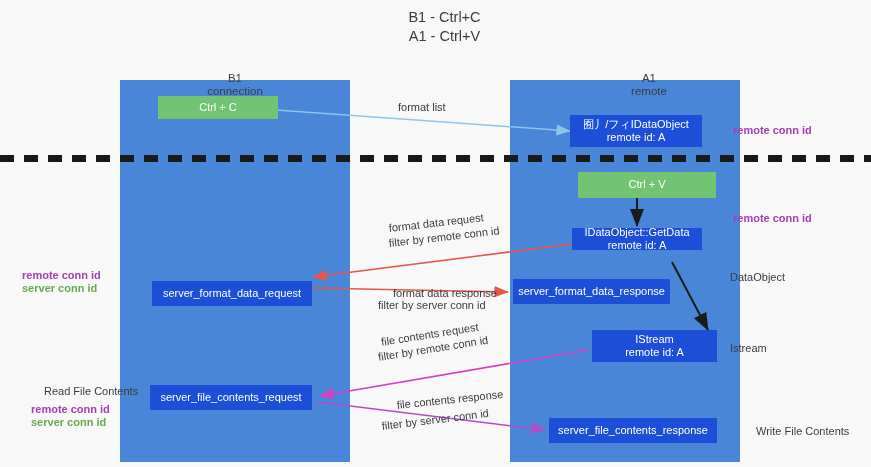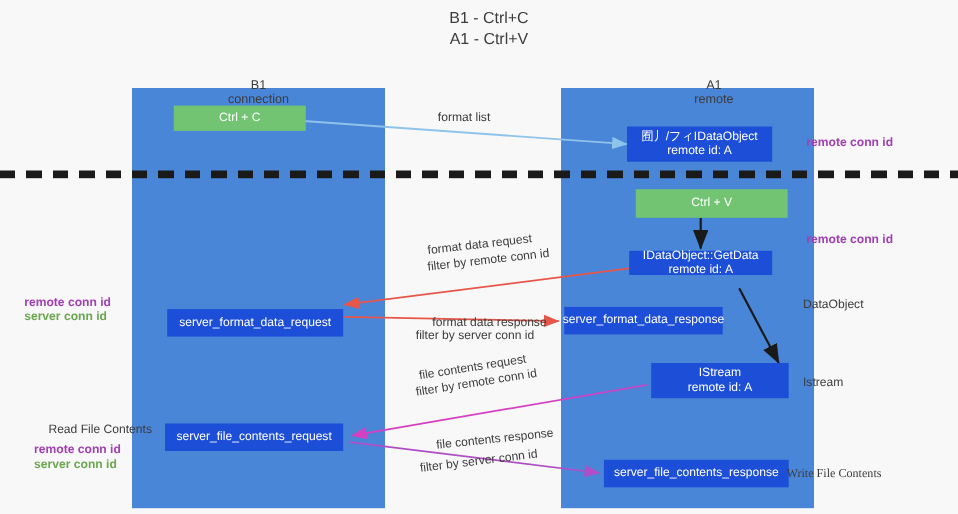--- a/index.html
+++ b/index.html
@@ -108,21 +108,21 @@
 
   <div class="node orange" style="left:572px;top:228px;width:130px;height:22px;">
     <span class="nline">IDataObject::GetData</span>
     <span class="nline">remote id: A</span>
   </div>
 
   <div class="node orange" style="left:152px;top:269px;width:160px;height:25px;margin-top:12px;">
     <span>server_format_data_request</span>
   </div>
 
-  <div class="node orange" style="left:513px;top:279px;width:144px;height:25px;">
+  <div class="node orange" style="left:513px;top:279px;width:157px;height:25px;">
     <span>server_format_data_response</span>
   </div>
 
   <div class="node orange" style="left:592px;top:330px;width:125px;height:32px;">
     <span class="nline">IStream</span>
     <span class="nline">remote id: A</span>
   </div>
 
   <div class="node orange" style="left:150px;top:385px;width:162px;height:25px;">
     <span>server_file_contents_request</span>
@@ -151,21 +151,21 @@
 
   <div class="lbl rot" style="left:396px;top:398px;transform:rotate(-6deg);">file contents response</div>
   <div class="lbl rot" style="left:381px;top:419px;transform:rotate(-7deg);">
     <span>filter by </span><span class="purple">server conn id</span>
   </div>
 
   <div class="lbl purple" style="left:733px;top:123px;">remote conn id</div>
   <div class="lbl purple" style="left:733px;top:211px;">remote conn id</div>
   <div class="lbl" style="left:730px;top:236px;margin-top:34px;">DataObject</div>
   <div class="lbl" style="left:730px;top:341px;">Istream</div>
-  <div class="lbl" style="left:715px;top:424px;font-family:Liberation Serif, serif;">Write File Contents</div>
+  <div class="lbl" style="left:756px;top:424px;">Write File Contents</div>
 
   <div class="lbl purple" style="left:22px;top:268px;">remote conn id</div>
   <div class="lbl green" style="left:22px;top:281px;">server conn id</div>
 
   <div class="lbl" style="left:28px;top:384px;margin-left:16px;">Read File Contents</div>
   <div class="lbl purple" style="left:31px;top:402px;">remote conn id</div>
   <div class="lbl green" style="left:31px;top:415px;">server conn id</div>
 
   <div class="dashes"></div>
 

